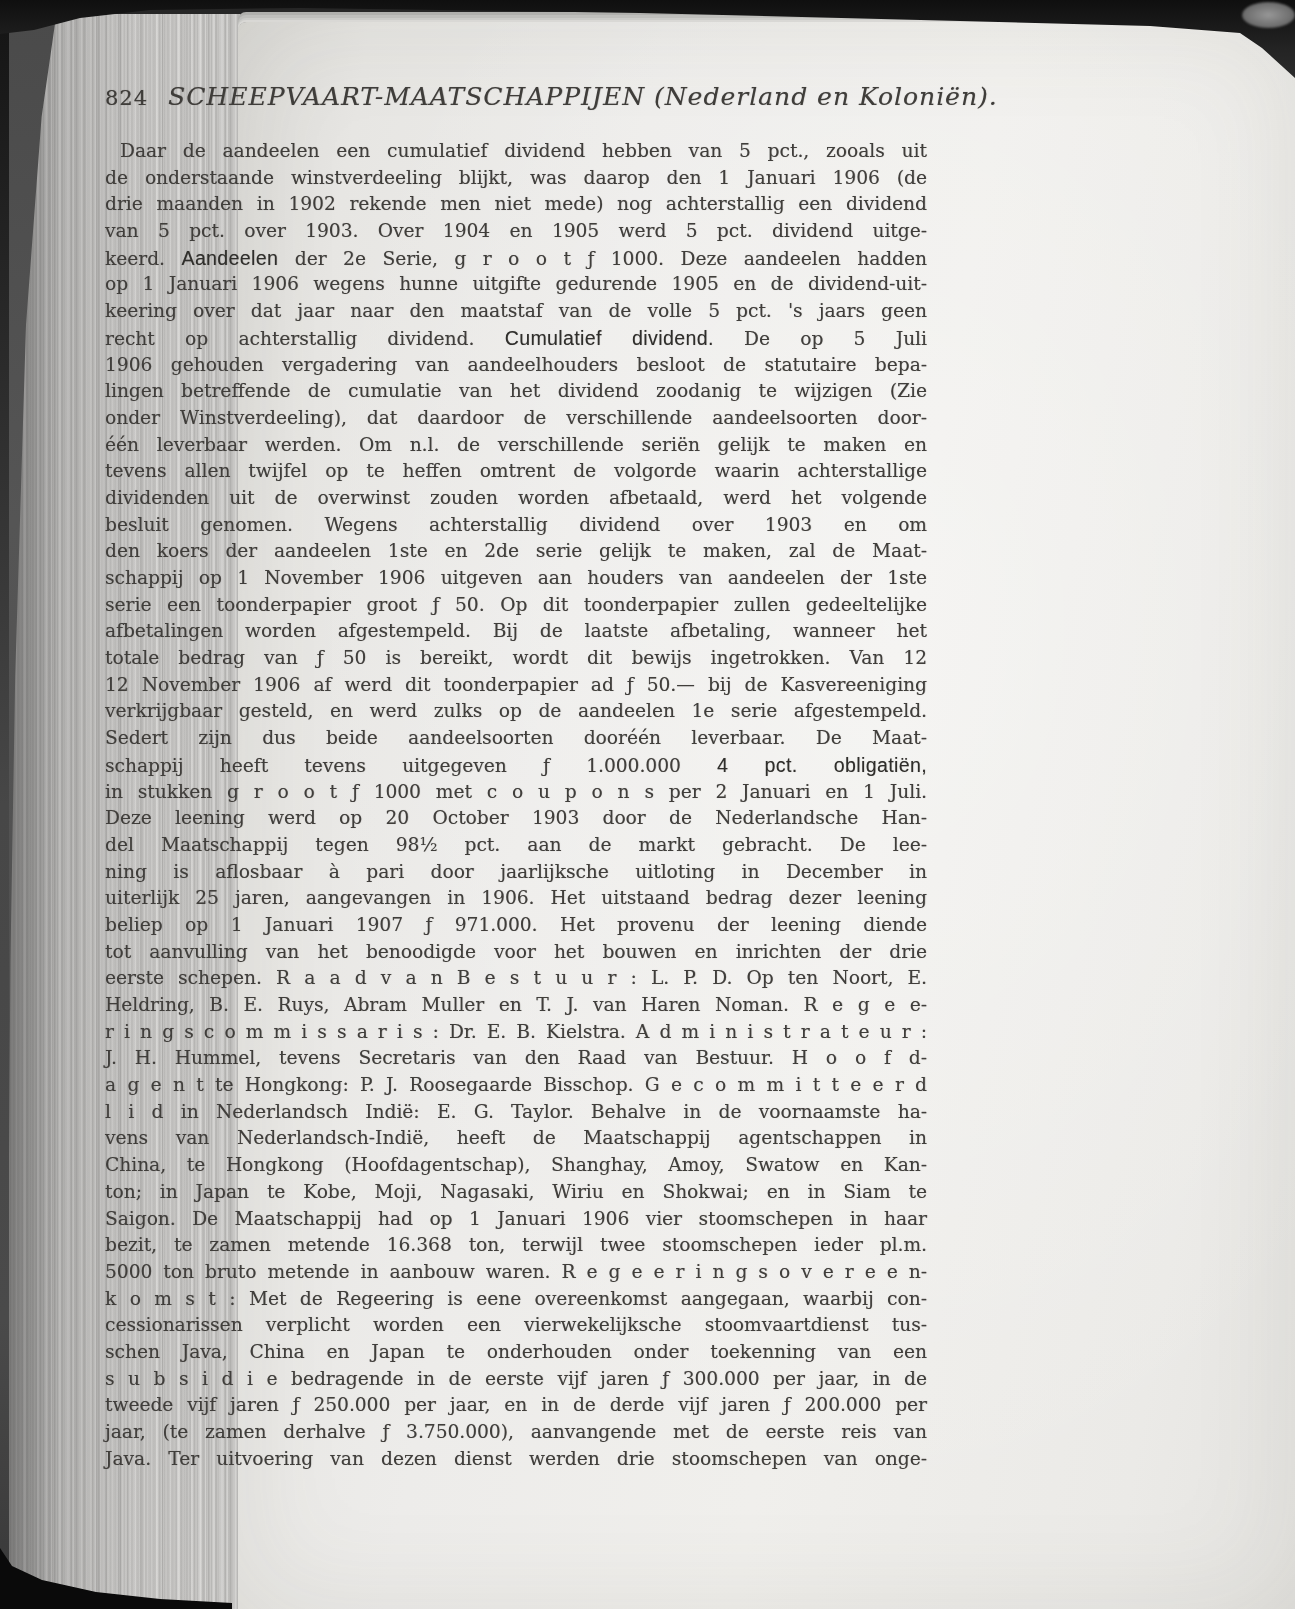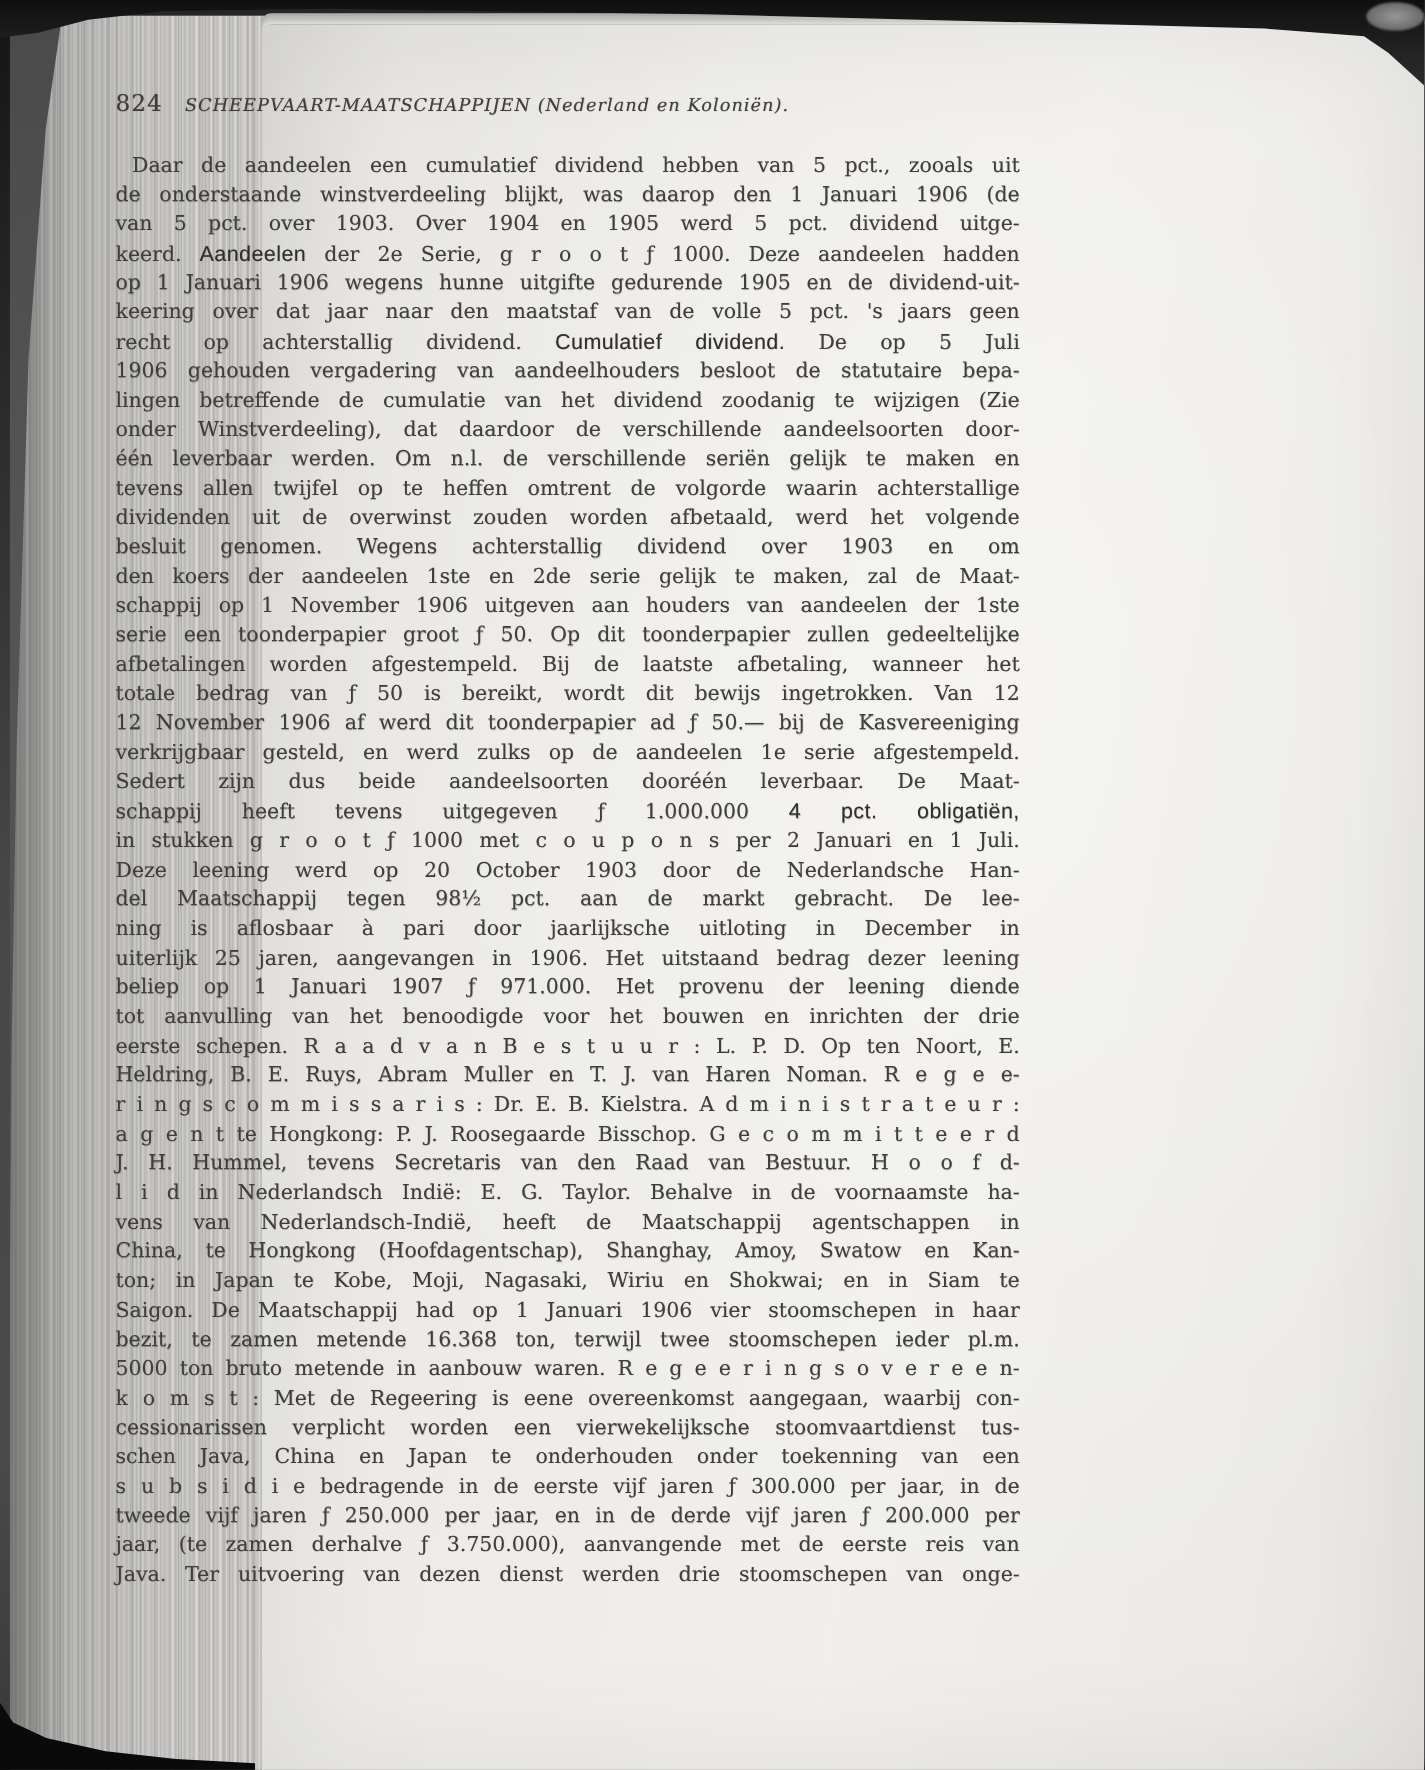--- a/index.html
+++ b/index.html
@@ -101,21 +101,21 @@
     color: #3f3d3a;
     z-index: 2;
   }
   .page-number {
     font-size: 21px;
     letter-spacing: 1px;
     text-shadow: 0.3px 0.3px 0.8px rgba(64,62,59,0.5);
   }
   .running-title {
     font-style: italic;
-    font-size: 16px;
+    font-size: 25px;
     letter-spacing: 1px;
     white-space: nowrap;
     text-shadow: 0.3px 0.3px 0.8px rgba(64,62,59,0.5);
   }
   .body-text {
     position: absolute;
     left: 105px; top: 138px;
     width: 822px;
     z-index: 2;
     color: #403e3b;
@@ -147,20 +147,21 @@
   <div class="book-page"></div>
 
   <div class="page-header">
     <span class="page-number">824</span>
     <span class="running-title">SCHEEPVAART-MAATSCHAPPIJEN (Nederland en Koloniën).</span>
   </div>
 
   <div class="body-text">
       <div class="tline first"><span>Daar de aandeelen een cumulatief dividend hebben van 5 pct., zooals uit</span></div>
       <div class="tline"><span>de onderstaande winstverdeeling blijkt, was daarop den 1 Januari 1906 (de</span></div>
+      <div class="tline"><span>drie maanden in 1902 rekende men niet mede) nog achterstallig een dividend</span></div>
       <div class="tline"><span>van 5 pct. over 1903. Over 1904 en 1905 werd 5 pct. dividend uitge-</span></div>
       <div class="tline"><span>keerd. </span><span class="bhead">Aandeelen</span><span> der 2e Serie, g r o o t ƒ 1000. Deze aandeelen hadden</span></div>
       <div class="tline"><span>op 1 Januari 1906 wegens hunne uitgifte gedurende 1905 en de dividend-uit-</span></div>
       <div class="tline"><span>keering over dat jaar naar den maatstaf van de volle 5 pct. 's jaars geen</span></div>
       <div class="tline"><span>recht op achterstallig dividend. </span><span class="bhead">Cumulatief dividend.</span><span> De op 5 Juli</span></div>
       <div class="tline"><span>1906 gehouden vergadering van aandeelhouders besloot de statutaire bepa-</span></div>
       <div class="tline"><span>lingen betreffende de cumulatie van het dividend zoodanig te wijzigen (Zie</span></div>
       <div class="tline"><span>onder Winstverdeeling), dat daardoor de verschillende aandeelsoorten door-</span></div>
       <div class="tline"><span>één leverbaar werden. Om n.l. de verschillende seriën gelijk te maken en</span></div>
       <div class="tline"><span>tevens allen twijfel op te heffen omtrent de volgorde waarin achterstallige</span></div>
@@ -178,22 +179,22 @@
       <div class="tline"><span>in stukken g r o o t ƒ 1000 met c o u p o n s per 2 Januari en 1 Juli.</span></div>
       <div class="tline"><span>Deze leening werd op 20 October 1903 door de Nederlandsche Han-</span></div>
       <div class="tline"><span>del Maatschappij tegen 98½ pct. aan de markt gebracht. De lee-</span></div>
       <div class="tline"><span>ning is aflosbaar à pari door jaarlijksche uitloting in December in</span></div>
       <div class="tline"><span>uiterlijk 25 jaren, aangevangen in 1906. Het uitstaand bedrag dezer leening</span></div>
       <div class="tline"><span>beliep op 1 Januari 1907 ƒ 971.000. Het provenu der leening diende</span></div>
       <div class="tline"><span>tot aanvulling van het benoodigde voor het bouwen en inrichten der drie</span></div>
       <div class="tline"><span>eerste schepen. R a a d v a n B e s t u u r : L. P. D. Op ten Noort, E.</span></div>
       <div class="tline"><span>Heldring, B. E. Ruys, Abram Muller en T. J. van Haren Noman. R e g e e-</span></div>
       <div class="tline"><span>r i n g s c o m m i s s a r i s : Dr. E. B. Kielstra. A d m i n i s t r a t e u r :</span></div>
+      <div class="tline"><span>J. H. Hummel, tevens Secretaris van den Raad van Bestuur. H o o f d-</span></div>
       <div class="tline"><span>a g e n t te Hongkong: P. J. Roosegaarde Bisschop. G e c o m m i t t e e r d</span></div>
-      <div class="tline"><span>J. H. Hummel, tevens Secretaris van den Raad van Bestuur. H o o f d-</span></div>
       <div class="tline"><span>l i d in Nederlandsch Indië: E. G. Taylor. Behalve in de voornaamste ha-</span></div>
       <div class="tline"><span>vens van Nederlandsch-Indië, heeft de Maatschappij agentschappen in</span></div>
       <div class="tline"><span>China, te Hongkong (Hoofdagentschap), Shanghay, Amoy, Swatow en Kan-</span></div>
       <div class="tline"><span>ton; in Japan te Kobe, Moji, Nagasaki, Wiriu en Shokwai; en in Siam te</span></div>
       <div class="tline"><span>Saigon. De Maatschappij had op 1 Januari 1906 vier stoomschepen in haar</span></div>
       <div class="tline"><span>bezit, te zamen metende 16.368 ton, terwijl twee stoomschepen ieder pl.m.</span></div>
       <div class="tline"><span>5000 ton bruto metende in aanbouw waren. R e g e e r i n g s o v e r e e n-</span></div>
       <div class="tline"><span>k o m s t : Met de Regeering is eene overeenkomst aangegaan, waarbij con-</span></div>
       <div class="tline"><span>cessionarissen verplicht worden een vierwekelijksche stoomvaartdienst tus-</span></div>
       <div class="tline"><span>schen Java, China en Japan te onderhouden onder toekenning van een</span></div>

